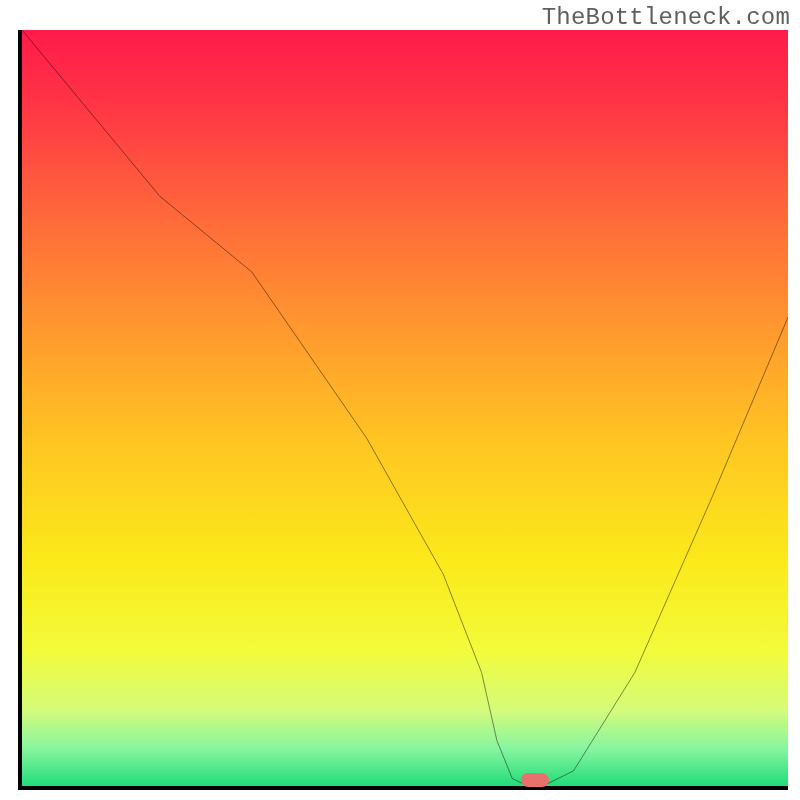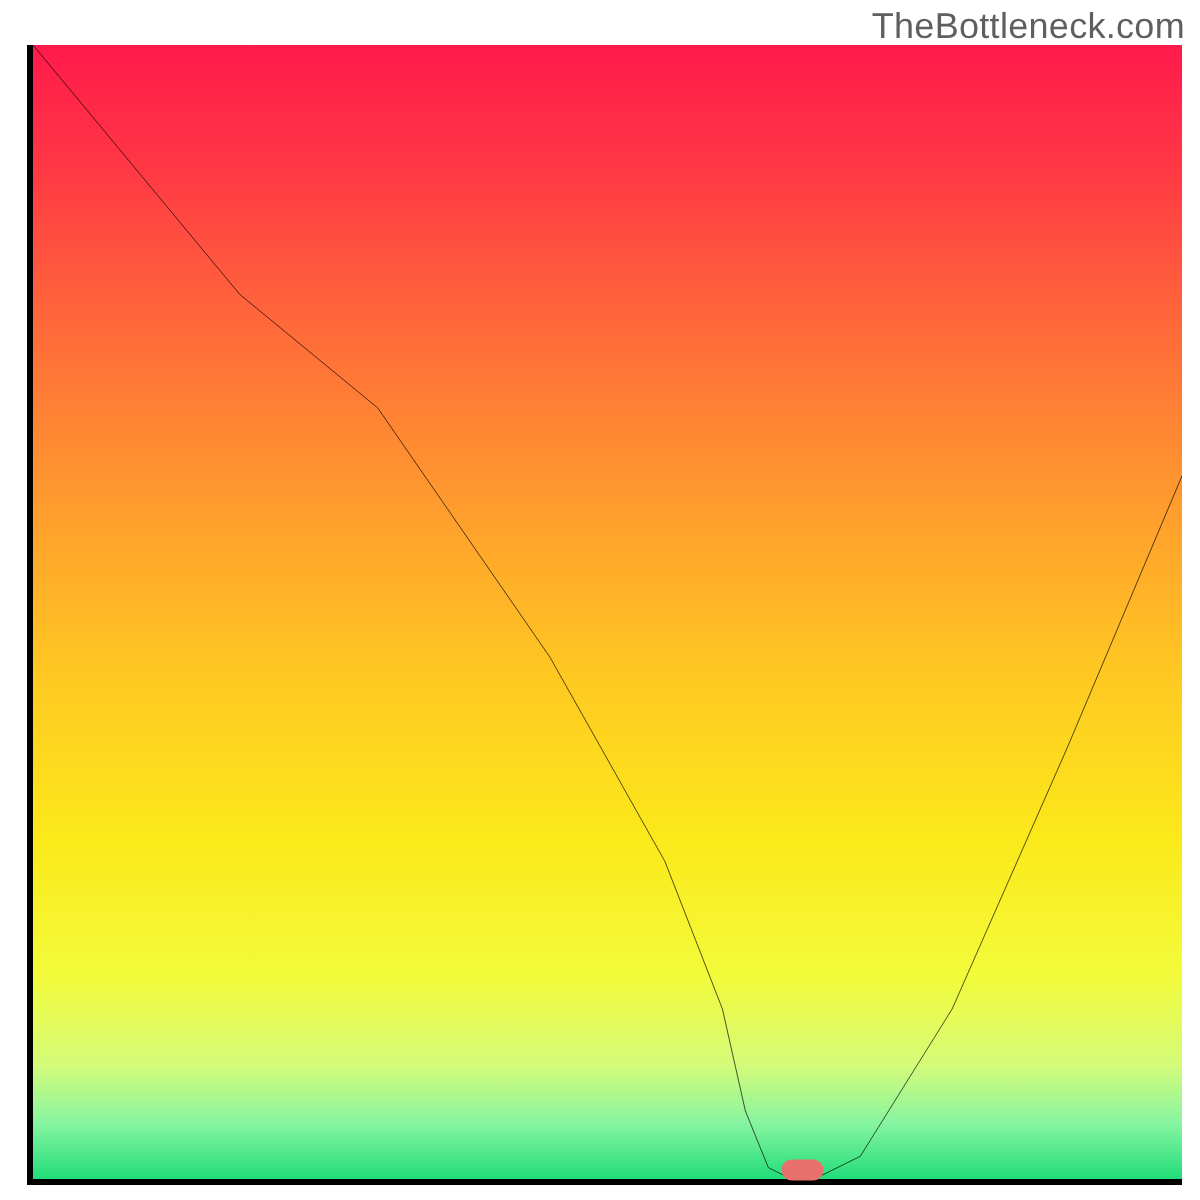--- a/index.html
+++ b/index.html
@@ -13,20 +13,21 @@
   }
   .watermark {
     position: absolute;
     top: 4px;
     right: 10px;
     color: #5f5f5f;
     font-size: 24px;
     font-weight: 400;
     z-index: 10;
     letter-spacing: 0.2px;
+    font-family: Liberation Mono, monospace;
   }
   .plot-area {
     position: absolute;
     left: 18px;
     top: 30px;
     width: 770px;
     height: 760px;
     border-left: 4px solid #000;
     border-bottom: 4px solid #000;
   }

